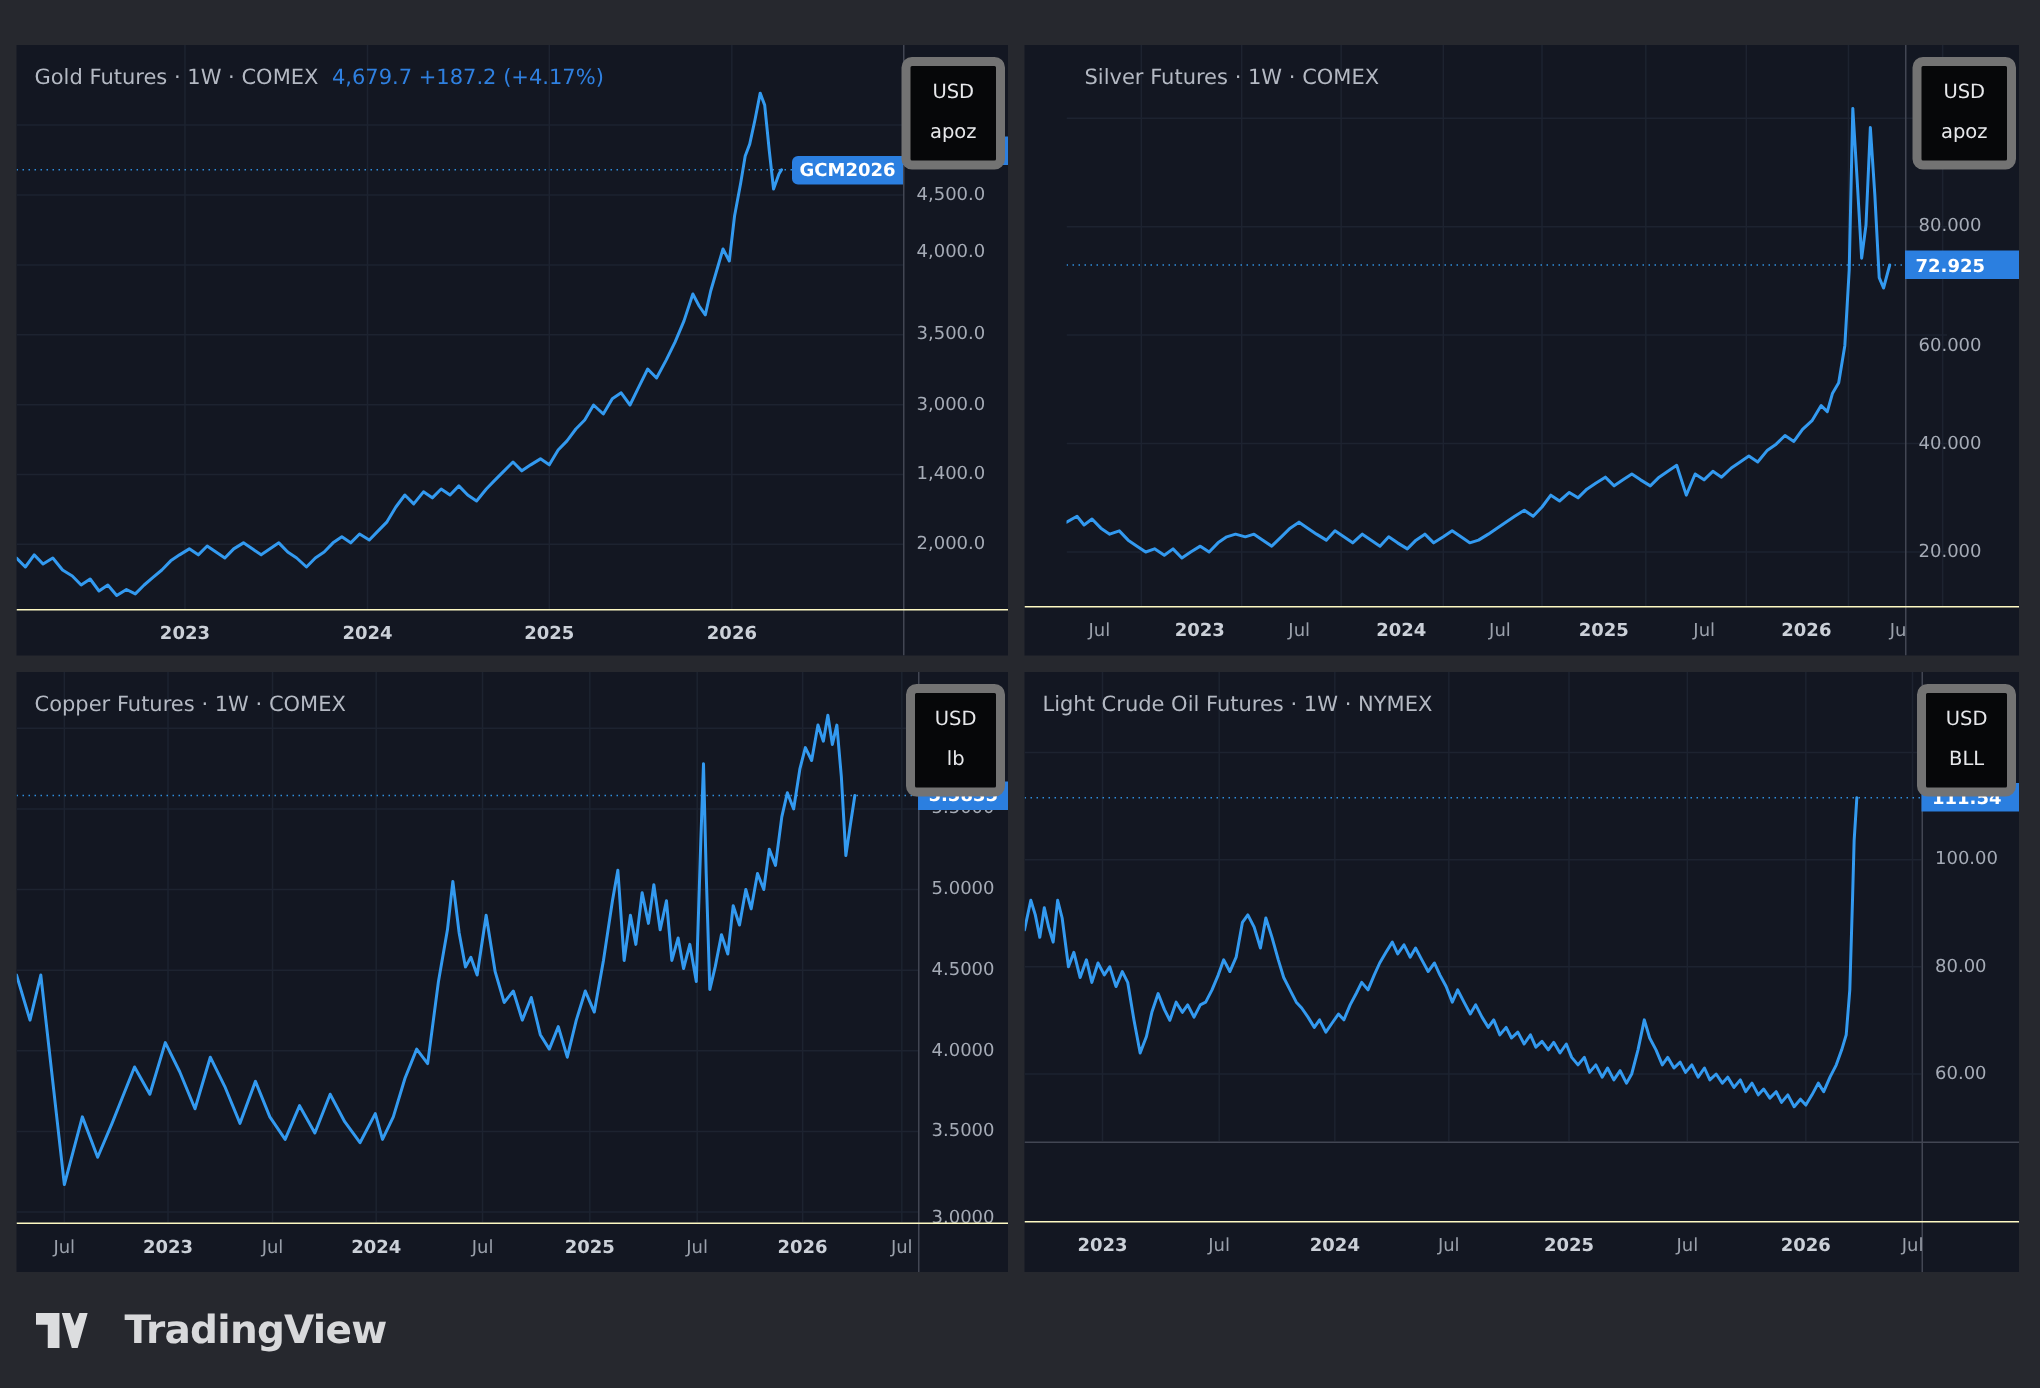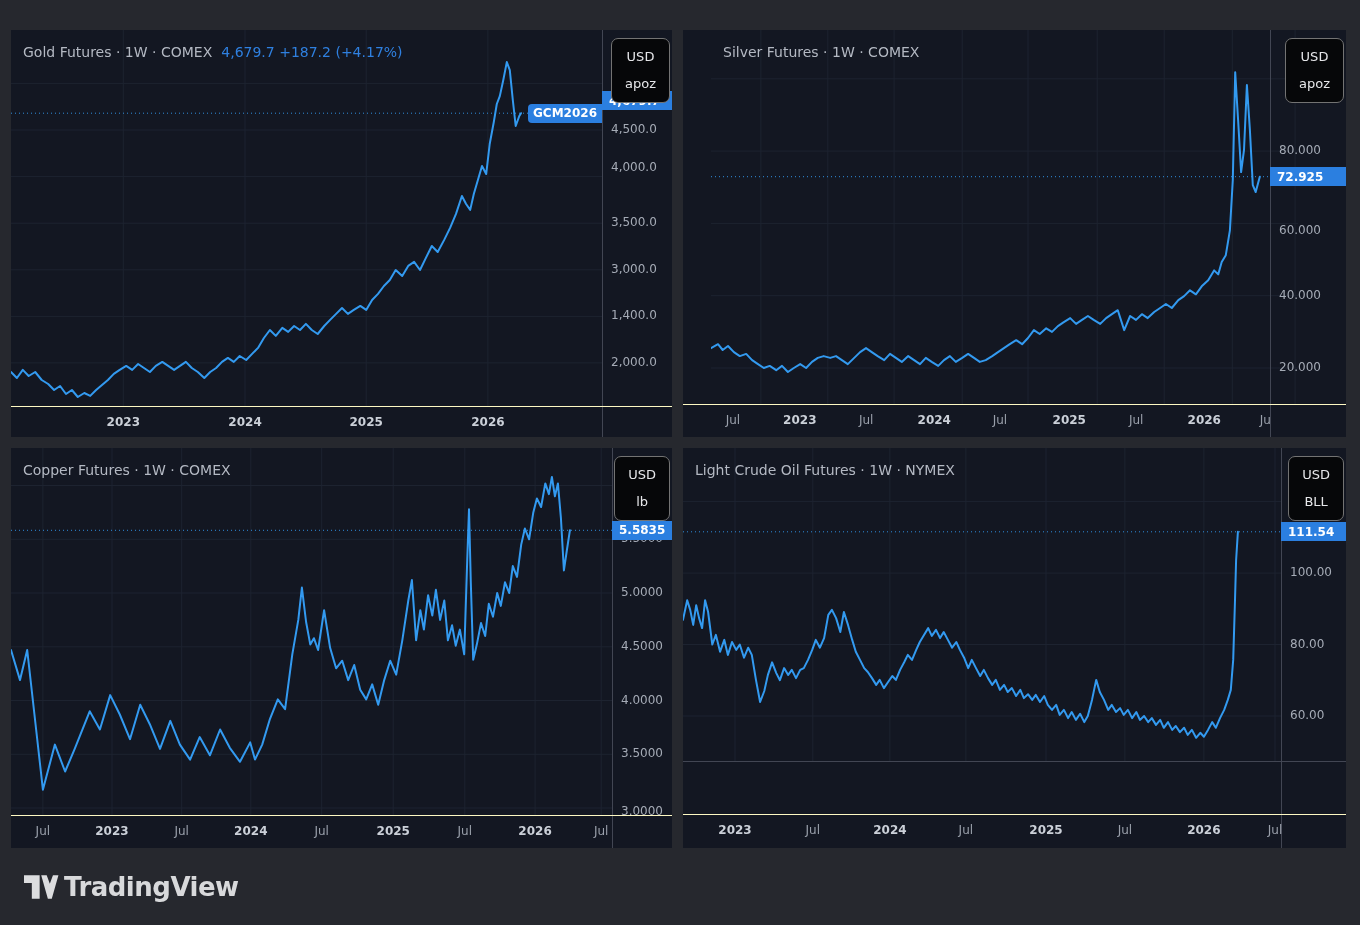--- a/index.html
+++ b/index.html
@@ -15,30 +15,30 @@
   .lastline{stroke:var(--line);stroke-width:1;stroke-dasharray:1 3;opacity:.9;}
   .title-row{position:absolute;left:12px;top:14px;font-size:14px;color:#b4b9c3;white-space:nowrap;z-index:6;}
   .quote{color:var(--quote);margin-left:9px;}
   .symbol-badge{position:absolute;right:0;width:74px;height:19px;background:var(--badge);color:#fff;
                 border-radius:4px 0 0 4px;display:flex;align-items:center;justify-content:center;
                 font-size:12px;font-weight:600;z-index:5;}
   .scale{position:absolute;top:0;bottom:0;border-left:1px solid #424653;}
   .ytick{position:absolute;left:8px;color:#a5abb6;font-size:12px;white-space:nowrap;}
   .price-badge{position:absolute;left:-1px;right:0;height:19px;background:var(--badge);color:#fff;
                font-size:12px;font-weight:600;display:flex;align-items:center;padding-left:7px;z-index:4;}
-  .unit-box{position:absolute;top:8px;right:3px;background:#060709;border:1px solid #737373;border-radius:7px;
+  .unit-box{position:absolute;top:8px;right:3px;background:#060709;border:6px solid #737373;border-radius:7px;
             padding:10px 13px;display:flex;flex-direction:column;gap:11px;align-items:center;z-index:7;}
   .unit-box div{font-size:13px;color:#e6e7ea;line-height:16px;}
   .subpane{position:absolute;left:0;width:100%;border-top:1px solid #424653;background:#131722;}
   .taxis{position:absolute;left:0;width:100%;border-top:1px solid #fef9c3;}
   .tlabels{position:absolute;left:0;top:0;height:100%;overflow:hidden;}
   .xtick{position:absolute;top:8px;transform:translateX(-50%);color:#9aa0ab;font-size:12px;}
   .xtick.year{color:#cbd0d8;font-weight:700;}
   .footer{position:absolute;left:0;top:848px;width:100%;height:77px;}
-  .logo{position:absolute;left:24px;top:24px;display:flex;align-items:center;gap:4px;}
+  .logo{position:absolute;left:24px;top:24px;display:flex;align-items:center;gap:23px;}
   .logo-text{font-size:26px;font-weight:700;color:#d8d9db;letter-spacing:-0.5px;}
 </style>
 </head>
 <body>
 
 <div class="stage">
 
 
   <div class="panel" style="left:11px;top:30px;width:661px;height:407px;">
     <div class="plot" style="width:591px;height:376px;">

